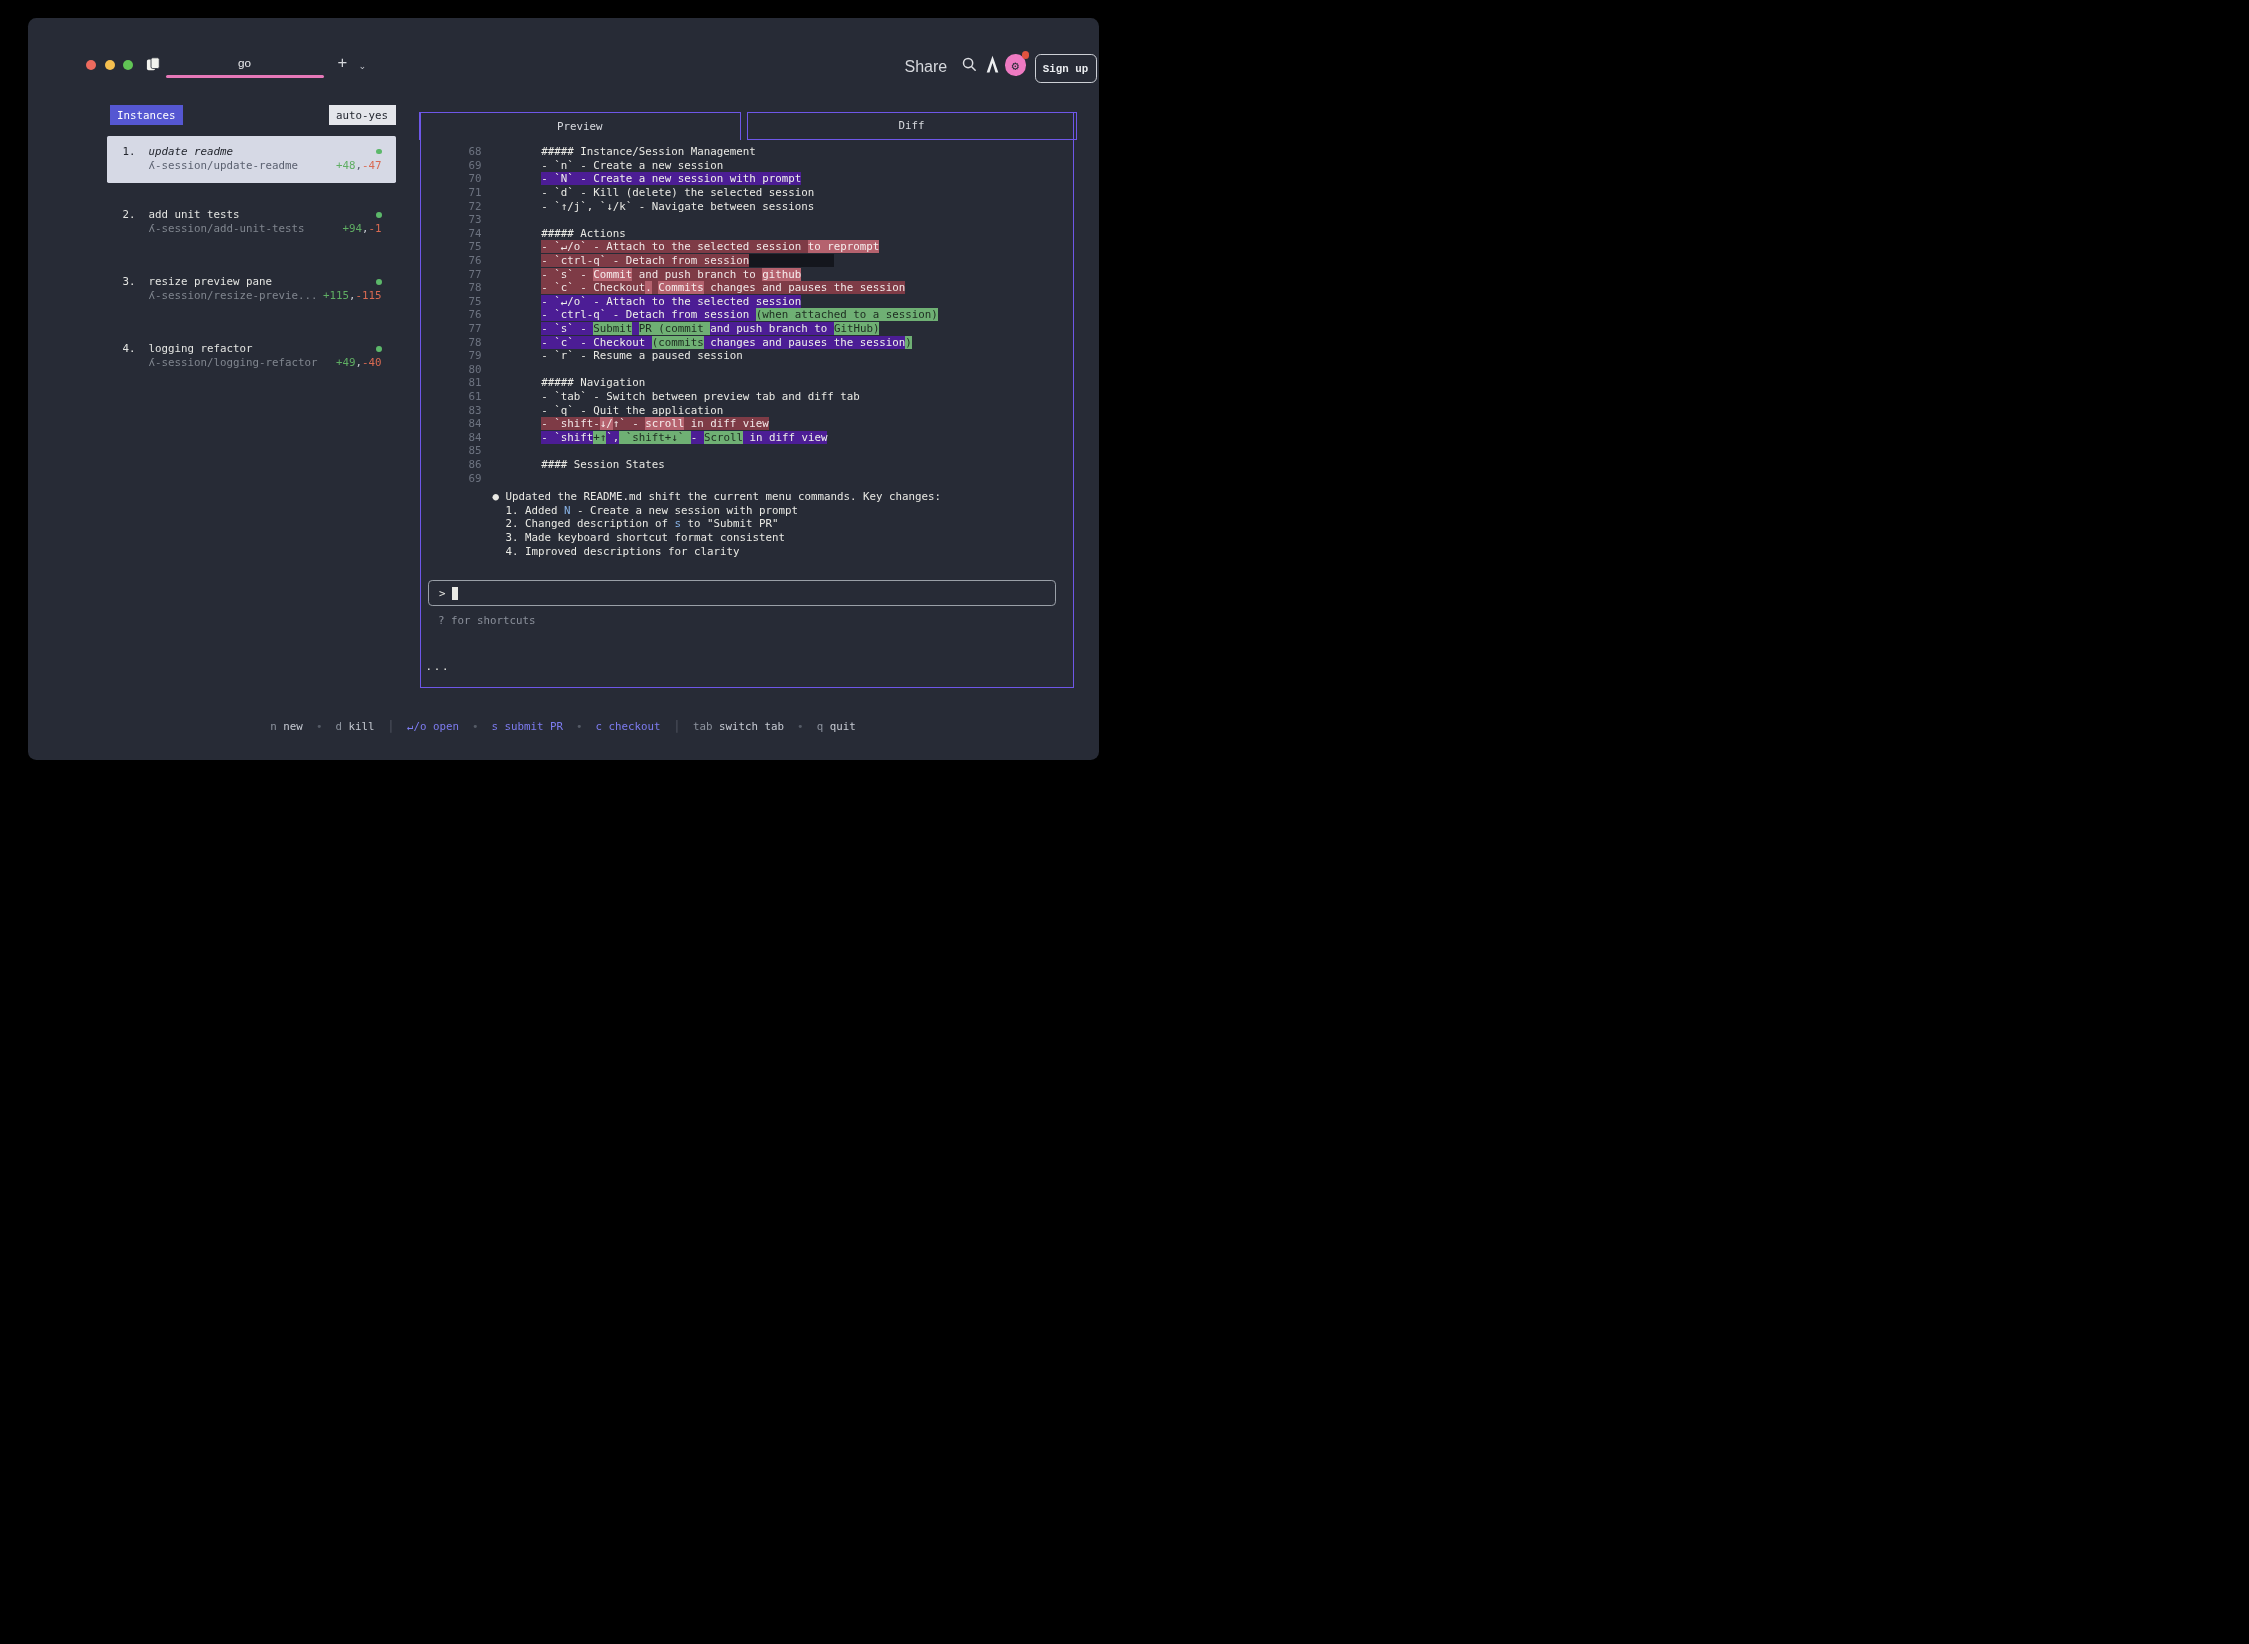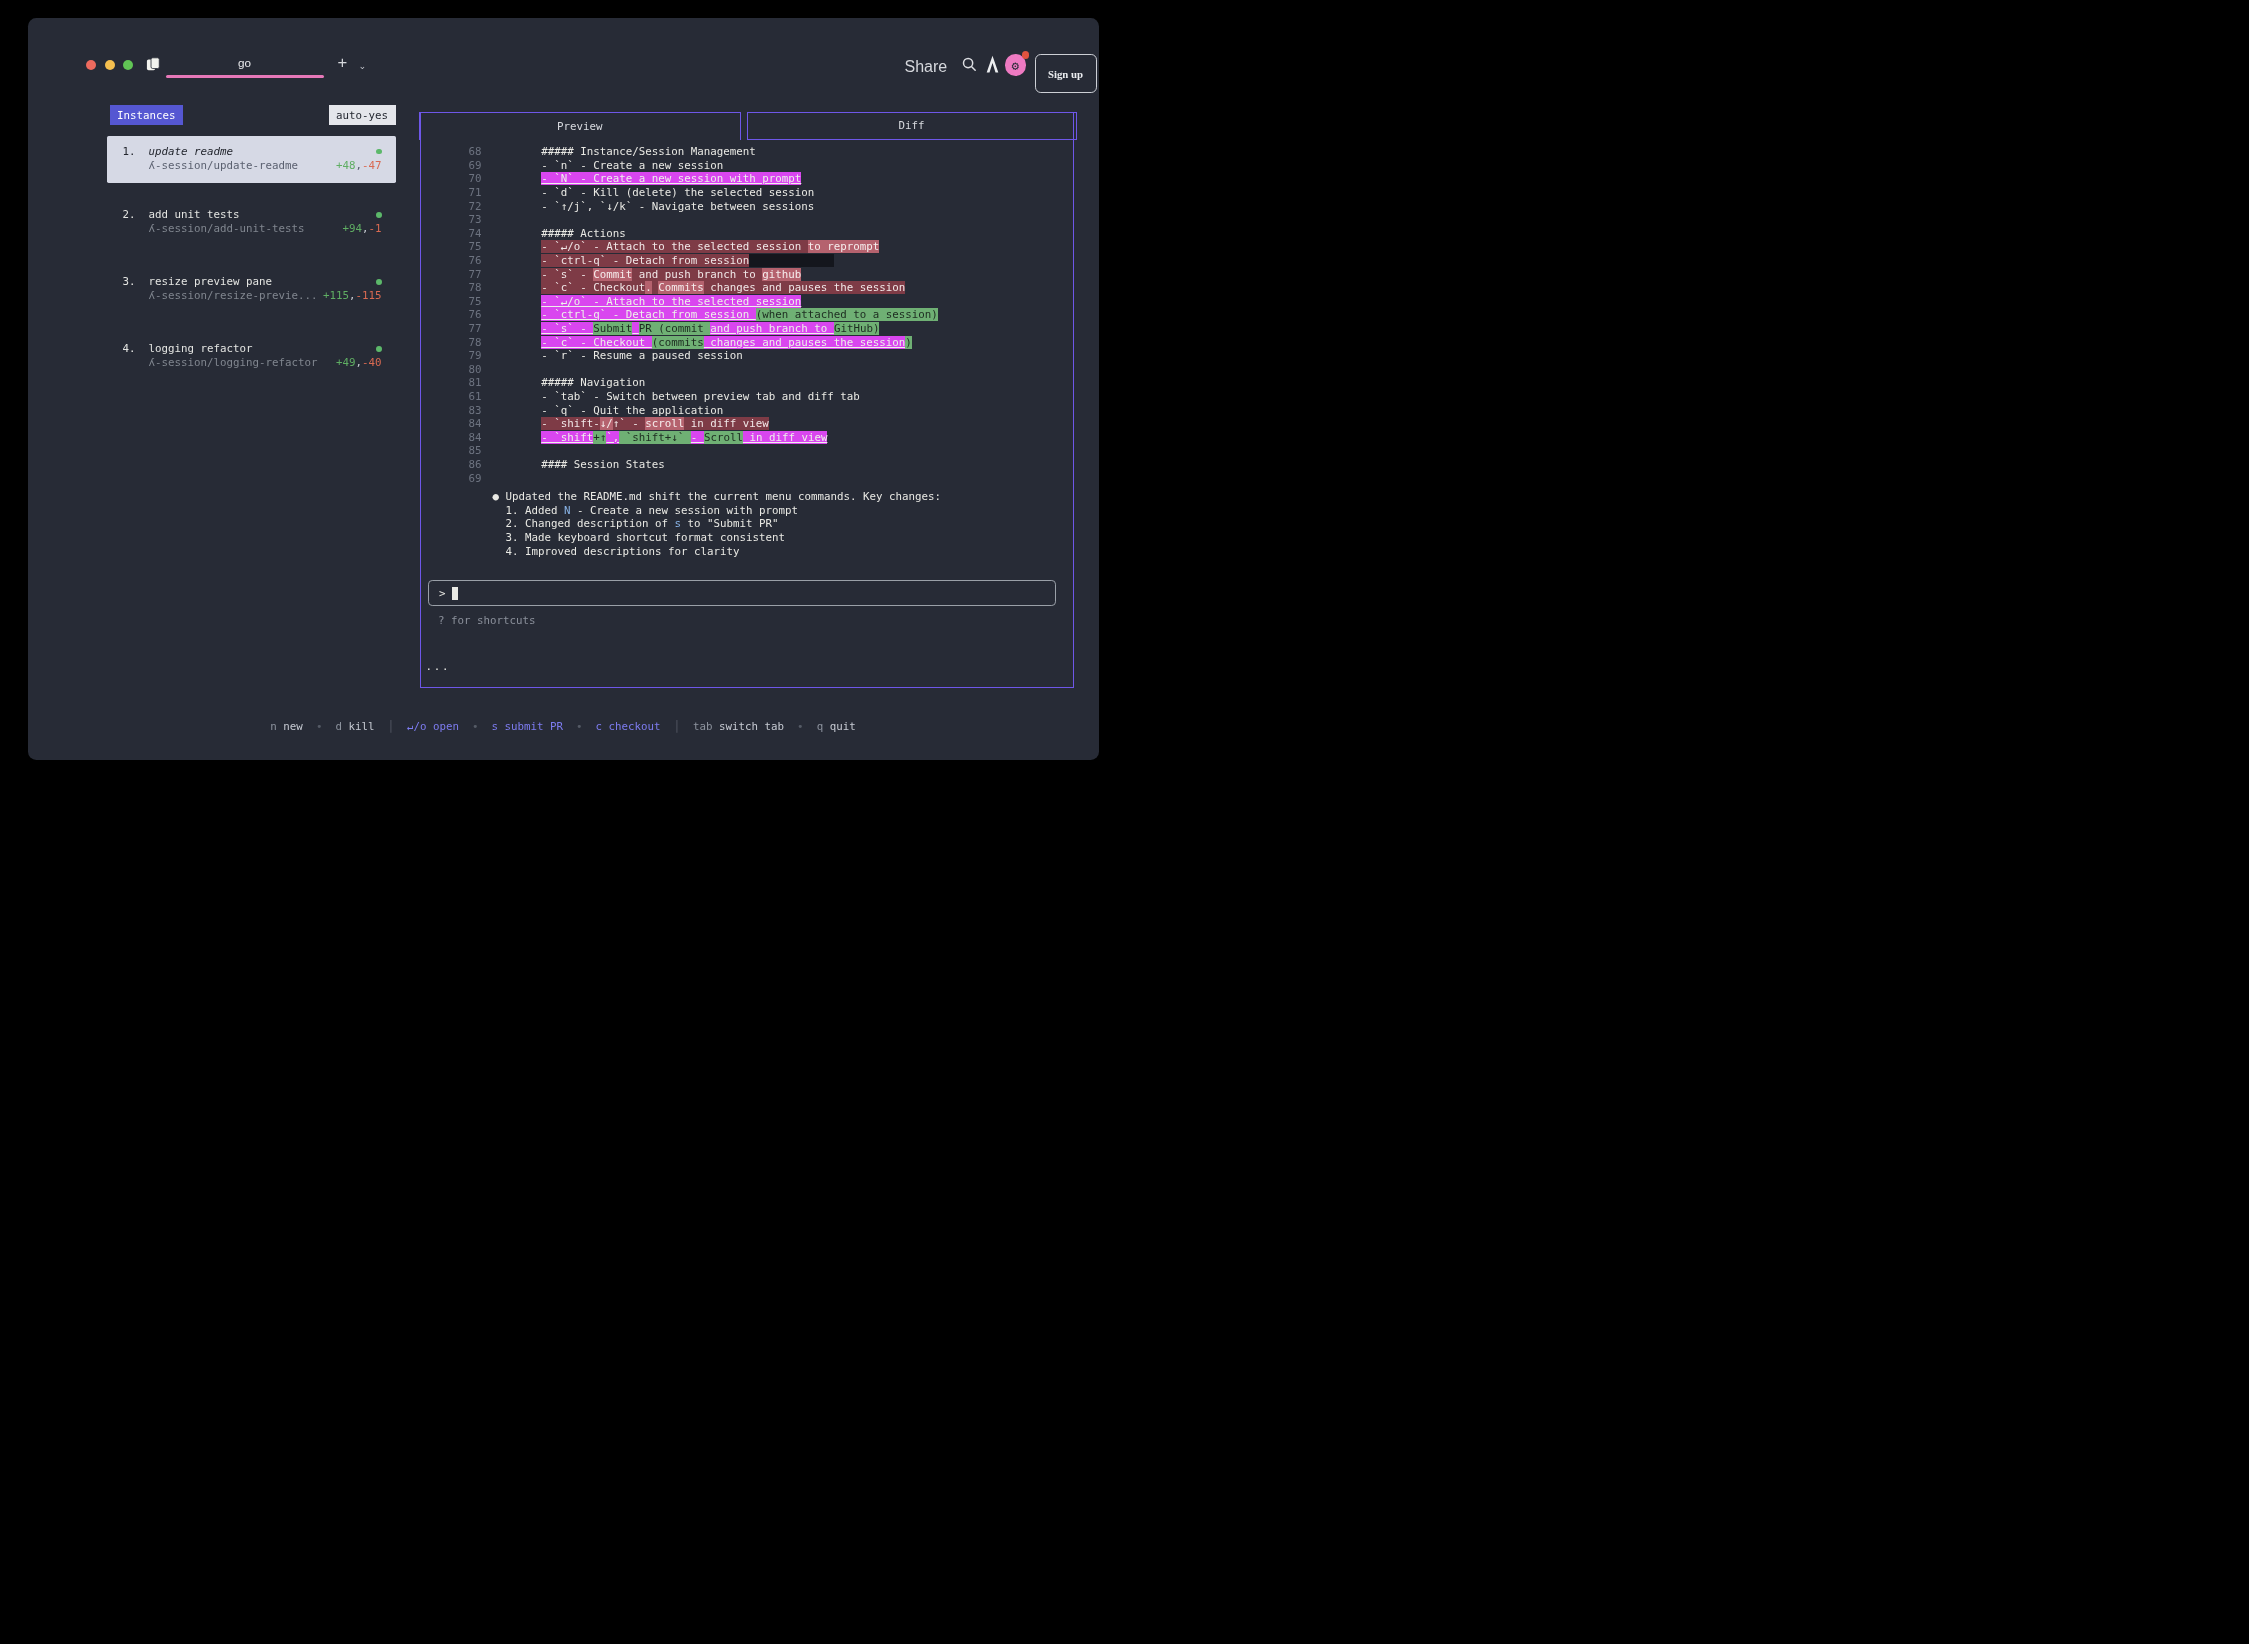--- a/index.html
+++ b/index.html
@@ -18,22 +18,22 @@
                  font-family:"Liberation Sans", sans-serif; cursor:pointer; }
   #tab-chevron { position:absolute; left:331px; top:42px; color:#c3c6cd; font-size:9.2px; cursor:pointer;
                  font-family:"Liberation Sans", sans-serif; }
   #share-btn { position:absolute; left:877px; top:40px; font-family:"Liberation Sans", sans-serif;
                font-size:16px; color:#d6d8dd; cursor:pointer; }
   #search-btn { position:absolute; left:933px; top:38px; cursor:pointer; }
   #ai-btn { position:absolute; left:957px; top:37px; cursor:pointer; }
   #avatar { position:absolute; left:977px; top:36px; width:21.7px; height:21.7px; border-radius:50%;
             display:flex; align-items:center; justify-content:center; font-size:12.5px; color:#272b36; cursor:pointer; }
   #avatar-dot { position:absolute; left:994px; top:33px; width:7.5px; height:7.5px; border-radius:50%; }
-  #signup-btn { position:absolute; left:1007px; top:36px; width:62px; height:39px; border:0.8px solid #cdd0d6;
-                border-radius:5.8px; color:#eceef1; font-family:Liberation Serif, serif; font-weight:bold;
+  #signup-btn { position:absolute; left:1007px; top:36px; width:62px; height:29px; border:0.8px solid #cdd0d6;
+                border-radius:5.8px; color:#eceef1; font-family:Liberation Mono, monospace; font-weight:bold;
                 font-size:10.8px; display:flex; align-items:center; justify-content:center; cursor:pointer; background:transparent; }
   
   .badge { position:absolute; top:87px; height:20px; font-size:10.8px; display:flex; align-items:center;
            padding:0 7.5px; }
   #instances-badge { left:82px; }
   #auto-badge { left:301px; }
   .inst { position:absolute; left:79px; width:289px; cursor:pointer; }
   .inst .row { display:flex; align-items:center; line-height:14px; font-size:10.8px; white-space:pre; }
   .inst .num { width:26px; }
   .inst .dot { width:5.8px; height:5.8px; border-radius:50%; margin-left:auto; }
@@ -47,21 +47,21 @@
   #tab-preview { left:-1.7px; width:322px; border-top:1.7px solid; border-left:1.7px solid; border-right:1.7px solid; }
   #tab-diff { left:326px; width:330px; border:1.7px solid; }
   #code { position:absolute; left:0; top:32px; width:100%; }
   .cl { display:flex; font-size:10.8px; line-height:13.6px; white-space:pre; }
   .cl .ln { width:67px; text-align:left; color:#6d7380; flex:none;margin-left:48px; }
   .cl .ct { margin-left:5.8px; color:#e9e9e4; }
   .seg-plain { color:#e9e9e4; }
   .seg-del  { background:#7e3b46; color:#f0e7e7; }
   .seg-del2 { background:#b5626e; color:#f6eded; }
   .seg-void { background:#14161d; color:#14161d; }
-  .seg-add  { background:#d946ef; color:#eef0ea;text-decoration:underline; }
+  .seg-add  { background:#4c1d95; color:#eef0ea; }
   .seg-add2 { background:#6fb074; color:#1d2c20; }
   #summary { position:absolute; left:72px; top:377px; }
   .sl { font-size:10.8px; line-height:13.6px; white-space:pre; color:#e9e9e4; }
   .seg-accent { color:#8ab4e8; }
   #prompt-box { position:absolute; left:7.5px; top:467px; width:628px; height:26px;
                 border:0.8px solid #9aa0a8; border-radius:4.2px; display:flex; align-items:center;
                 padding-left:10px; font-size:10.8px; color:#e9e9e4; white-space:pre; cursor:text; }
   #cursor { display:inline-block; width:5.8px; height:12.5px; background:#e9e9e4; }
   #hint { position:absolute; left:17.5px; top:501px; font-size:10.8px; color:#8b909b; }
   #overflow { position:absolute; left:5px; top:547px; font-size:10.8px; color:#e9e9e4; letter-spacing:1.7px; }

